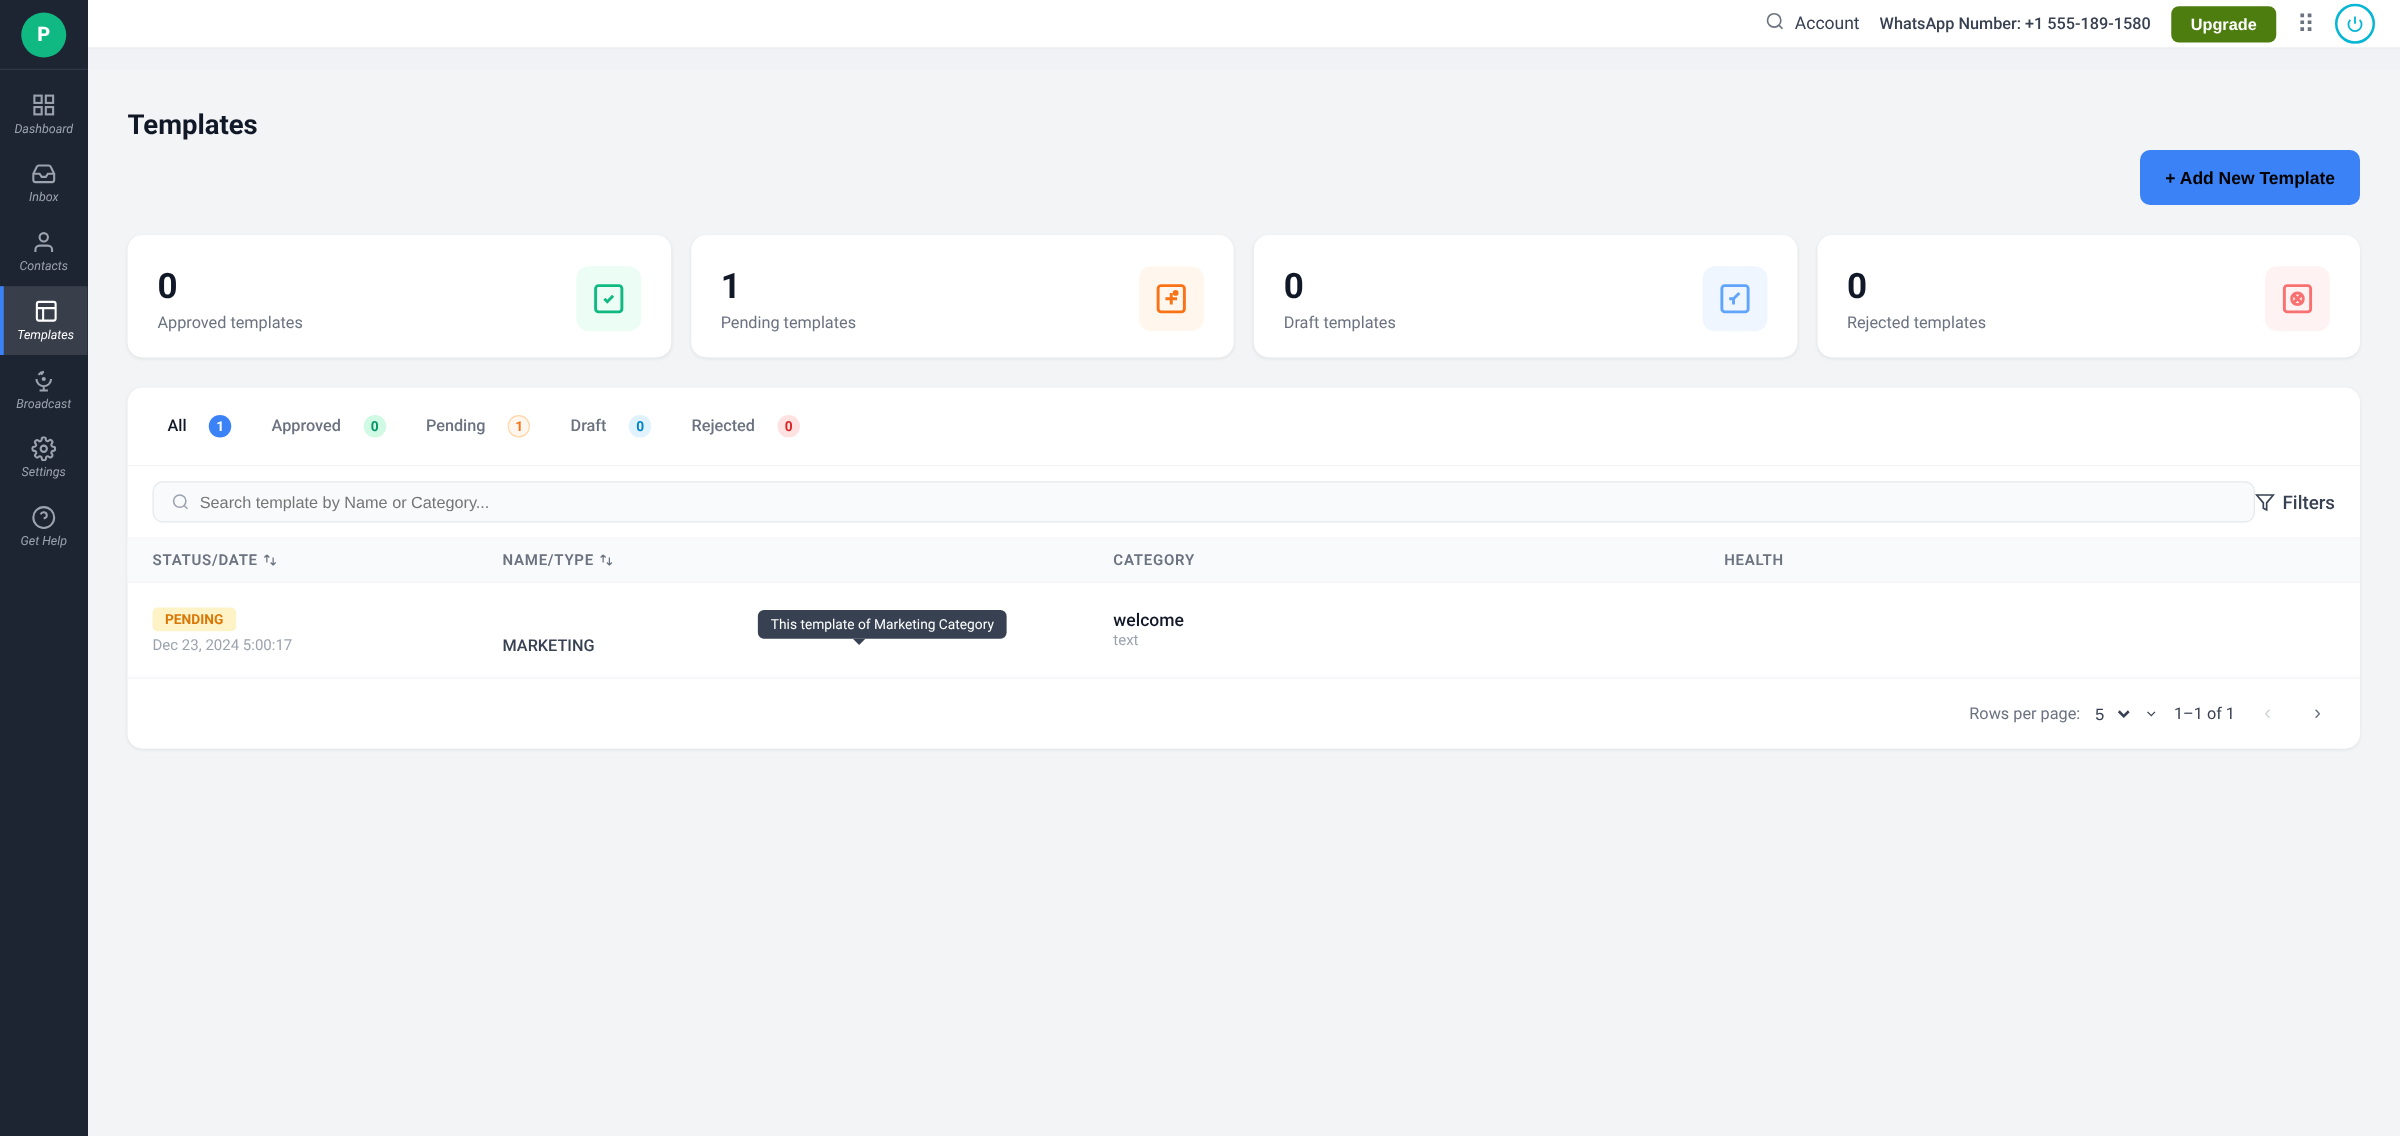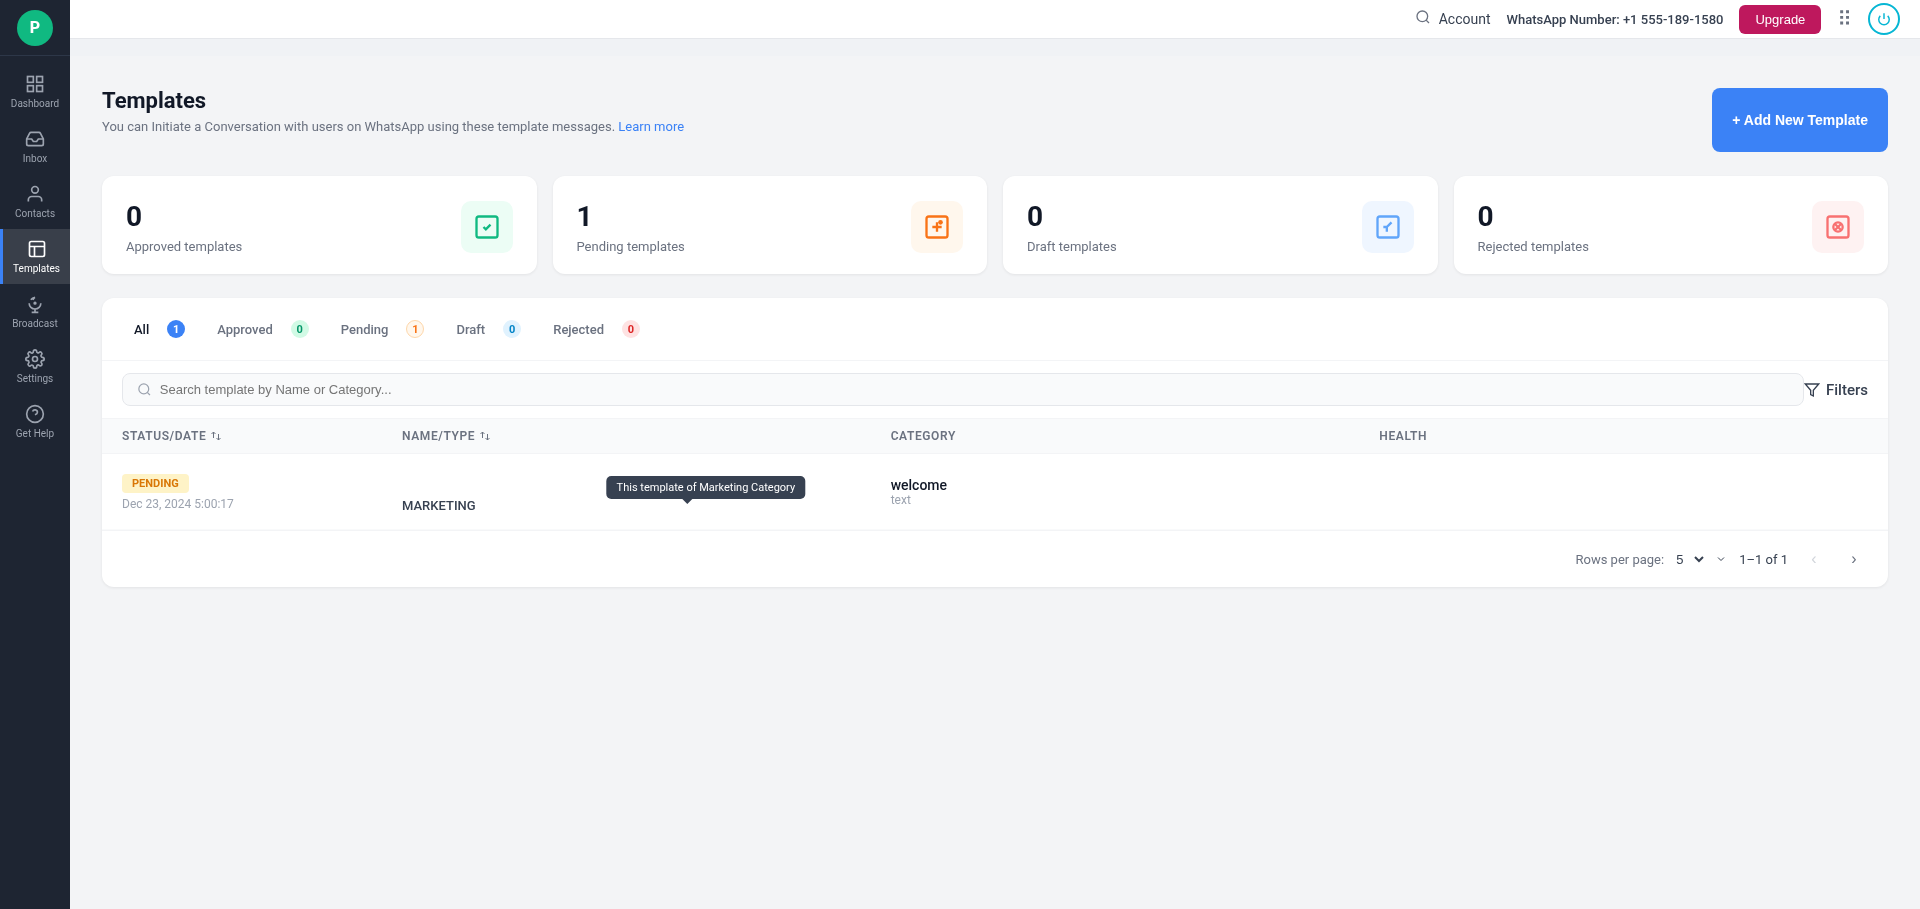--- a/index.html
+++ b/index.html
@@ -6,22 +6,22 @@
     body { font-family: -apple-system, BlinkMacSystemFont, 'Segoe UI', Roboto, sans-serif; background: #f0f2f5; display: flex; height: 100vh; overflow: hidden; }
 
     
     .top-nav {
       position: fixed; top: 0; left: 70px; right: 0; height: 39px;
       background: #fff; border-bottom: 1px solid #e5e7eb;
       display: flex; align-items: center; justify-content: flex-end;
       padding: 0 20px; gap: 16px; z-index: 100;
     }
     .upgrade-btn {
-      background: #be185d; color: #fff; border: none; border-radius: 6px;
-      padding: 7px 16px; font-size: 13px; font-weight: 400; cursor: pointer;
+      background: #4d7c0f; color: #fff; border: none; border-radius: 6px;
+      padding: 7px 16px; font-size: 13px; font-weight: 700; cursor: pointer;
     }
     .grid-icon { font-size: 20px; color: #6b7280; cursor: pointer; }
     .power-icon {
       width: 32px; height: 32px; border-radius: 50%; border: 2px solid #06b6d4;
       display: flex; align-items: center; justify-content: center;
       color: #06b6d4; font-size: 14px; cursor: pointer;
     }
 
     
     .sidebar {
@@ -31,21 +31,21 @@
     }
     .sidebar-logo {
       width: 70px; height: 56px; display: flex; align-items: center; justify-content: center;
       border-bottom: 1px solid #2d3748;
     }
     .logo-circle {
       width: 36px; height: 36px; background: #10b981; border-radius: 50%;
       display: flex; align-items: center; justify-content: center;
       color: #fff; font-weight: 800; font-size: 16px;
     }
-    .sidebar-nav { display: flex; flex-direction: column; align-items: center; width: 100%; padding-top: 8px; }
+    .sidebar-nav { display: flex; flex-direction: column; align-items: center; width: 100%; padding-top: 8px; font-style: italic; }
     .sidebar-item {
       width: 100%; display: flex; flex-direction: column; align-items: center;
       padding: 10px 4px; cursor: pointer; color: #9ca3af; font-size: 10px; gap: 4px;
       position: relative;
     }
     .sidebar-item.active { color: #fff; background: rgba(255,255,255,0.1); }
     .sidebar-item.active::left { content: ''; position: absolute; left: 0; top: 0; bottom: 0; width: 3px; background: #3b82f6; }
     .sidebar-item svg { width: 20px; height: 20px; }
     .sidebar-item-label { font-size: 10px; text-align: center; }
 
@@ -53,23 +53,23 @@
     .main-content {
       margin-left: 70px; margin-top: 56px; flex: 1; overflow-y: auto;
       padding: 32px 32px; background: #f3f4f6; min-height: calc(100vh - 56px);
     }
 
     .page-header { display: flex; justify-content: space-between; align-items: flex-start; margin-bottom: 24px; }
     .page-title { font-size: 22px; font-weight: 700; color: #111827; margin-bottom: 6px; }
     .page-subtitle { font-size: 13px; color: #6b7280; }
     .page-subtitle a { color: #3b82f6; text-decoration: none; }
     .add-template-btn {
-      background: #3b82f6; color: #ffffff; border: none; border-radius: 8px;
-      padding: 24px 20px; font-size: 14px; font-weight: 600; cursor: pointer;
-      display: flex; align-items: center; gap: 6px; white-space: nowrap;
+      background: #3b82f6; color: #000000; border: none; border-radius: 8px;
+      padding: 14px 20px; font-size: 14px; font-weight: 600; cursor: pointer;
+      display: flex; align-items: center; gap: 6px; white-space: nowrap; margin-top: 32px;
     }
 
     
     .stats-row { display: grid; grid-template-columns: repeat(4, 1fr); gap: 16px; margin-bottom: 24px; }
     .stat-card {
       background: #fff; border-radius: 12px; padding: 24px 24px 20px;
       display: flex; justify-content: space-between; align-items: center;
       box-shadow: 0 1px 3px rgba(0,0,0,0.07);
     }
     .stat-card-left {}
@@ -238,24 +238,20 @@
         <line x1="12" y1="2" x2="12" y2="12"></line>
       </svg>
   </div>
 </div>
 
 <div class="main-content">
 
   <div class="page-header">
     <div>
       <div class="page-title">Templates</div>
-      <div class="page-subtitle">
-        <span>You can Initiate a Conversation with users on WhatsApp using these template messages.</span>
-        <a href="#">Learn more</a>
-      </div>
     </div>
     <button class="add-template-btn">+ Add New Template</button>
   </div>
 
   <div class="stats-row">
 
     <div class="stat-card">
       <div class="stat-card-left">
         <div class="stat-number">0</div>
         <div class="stat-label">Approved templates</div>

